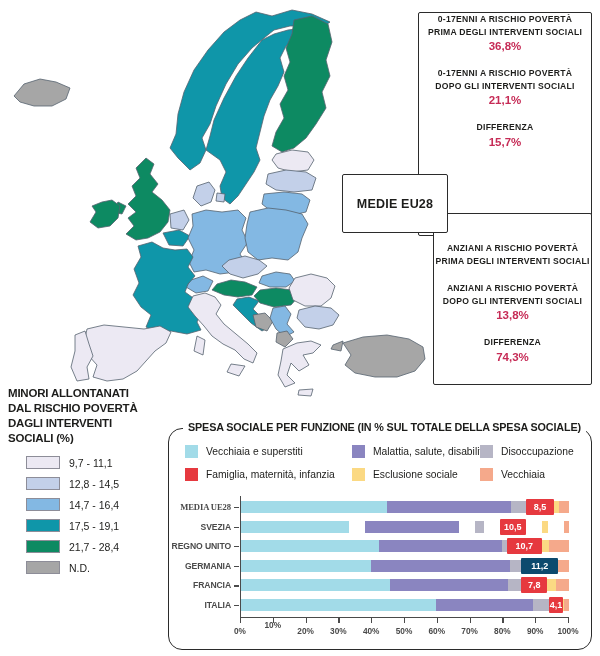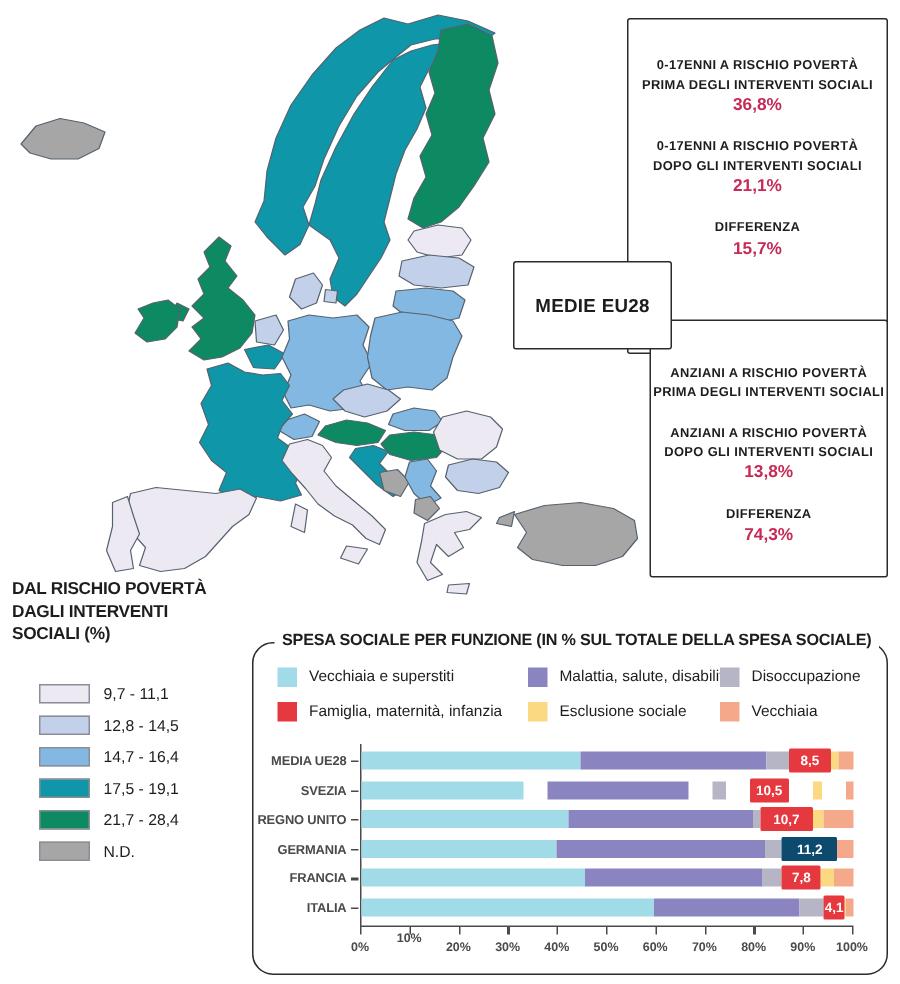--- a/index.html
+++ b/index.html
@@ -13,21 +13,21 @@
   
   #map-legend-title{position:absolute;left:8px;top:386px;width:150px;
     font-size:11.5px;font-weight:700;line-height:15px;color:#1d1d1b;letter-spacing:-0.2px;}
   #map-legend{position:absolute;left:26px;top:456px;}
   .ml-row{display:flex;align-items:center;height:13px;margin-bottom:8px;}
   .ml-swatch{width:34px;height:13px;border:1px solid #8d8d98;margin-right:9px;box-sizing:border-box;}
   .ml-label{font-size:10.5px;color:#1d1d1b;}
 
   
   .sketch-box{position:absolute;background:#fff;border:1.5px solid #2b2b2b;border-radius:2px;box-sizing:border-box;z-index:1;}
-  #box-children{left:418px;top:12px;width:174px;height:224px;padding-top:24px;}
+  #box-children{left:418px;top:12px;width:174px;height:224px;}
   #box-elderly{left:433px;top:213px;width:159px;height:172px;padding-top:28px;}
   #box-medie{left:342px;top:174px;width:106px;height:59px;z-index:3;display:flex;align-items:center;justify-content:center;}
   #medie-label{font-size:12.5px;font-weight:700;color:#1d1d1b;letter-spacing:0.2px;}
   .co-block{margin-bottom:15px;text-align:center;}
   .co-title{font-size:8.6px;font-weight:700;letter-spacing:0.25px;line-height:12.5px;color:#1d1d1b;}
   .co-value{font-size:11.5px;font-weight:700;color:#c62b56;margin-top:2px;}
 
   
   #panel{position:absolute;left:168px;top:428px;width:424px;height:222px;
     border:1.5px solid #2b2b2b;border-radius:14px;box-sizing:border-box;background:#fff;}
@@ -90,20 +90,21 @@
       <path d="M299,310 L315,306 L331,308 L339,315 L333,325 L319,329 L305,327 L297,318 Z" fill="#c3d0e9"></path>
       <path d="M277,333 L287,331 L293,339 L285,347 L276,342 Z" fill="#a6a6a6"></path>
       <path d="M283,349 L297,343 L311,341 L321,345 L313,353 L303,355 L309,365 L299,371 L291,363 L287,375 L295,383 L285,387 L278,375 L281,361 Z" fill="#ece9f3"></path>
       <path d="M299,390 L313,389 L311,396 L298,395 Z" fill="#ece9f3"></path>
       <path d="M333,345 L343,341 L341,351 L331,349 Z" fill="#a6a6a6"></path>
       <path d="M343,343 L363,337 L387,335 L409,339 L423,347 L425,359 L415,371 L397,377 L375,377 L355,373 L345,365 L351,355 Z" fill="#a6a6a6"></path>
     </svg>
   </div>
 
   <div id="map-legend-title">
+      <div>MINORI ALLONTANATI</div>
       <div>DAL RISCHIO POVERTÀ</div>
       <div>DAGLI INTERVENTI</div>
       <div>SOCIALI (%)</div>
     </div>
   <div id="map-legend">
       <div class="ml-row">
         <span class="ml-swatch" style="background: rgb(236, 233, 243);"></span>
         <span class="ml-label">9,7 - 11,1</span>
       </div>
       <div class="ml-row">
@@ -193,21 +194,21 @@
     </div>
   <div id="plot">
       <div class="bar-row" style="top: 5px;">
         <div class="seg" style="width: 44.5%; background: rgb(162, 219, 232);"></div>
         <div class="seg" style="width: 37.8%; background: rgb(138, 133, 192);"></div>
         <div class="seg" style="width: 4.6%; background: rgb(182, 181, 197);"></div>
         <div class="seg chip" style="width: 8.5%; background: rgb(230, 57, 63);">8,5</div>
         <div class="seg" style="width: 1.6%; background: rgb(251, 217, 131);"></div>
         <div class="seg" style="width: 3%; background: rgb(245, 169, 139);"></div>
       </div>
-      <div class="bar-label" style="left: -82px; top: 5px;">MEDIA UE28</div>
+      <div class="bar-label" style="left: -82px; top: 5px; font-family: Liberation Serif, serif;">MEDIA UE28</div>
       <div class="bar-dash" style="left: -7px; top: 11px;"></div>
       <div class="bar-row" style="top: 24.6px; gap: 16px;">
         <div class="seg" style="width: 43.5%; background: rgb(162, 219, 232);"></div>
         <div class="seg" style="width: 38%; background: rgb(138, 133, 192);"></div>
         <div class="seg" style="width: 3.5%; background: rgb(182, 181, 197);"></div>
         <div class="seg chip" style="width: 10.5%; background: rgb(230, 57, 63);">10,5</div>
         <div class="seg" style="width: 2.5%; background: rgb(251, 217, 131);"></div>
         <div class="seg" style="width: 2%; background: rgb(245, 169, 139);"></div>
       </div>
       <div class="bar-label" style="left: -82px; top: 24.6px;">SVEZIA</div>

